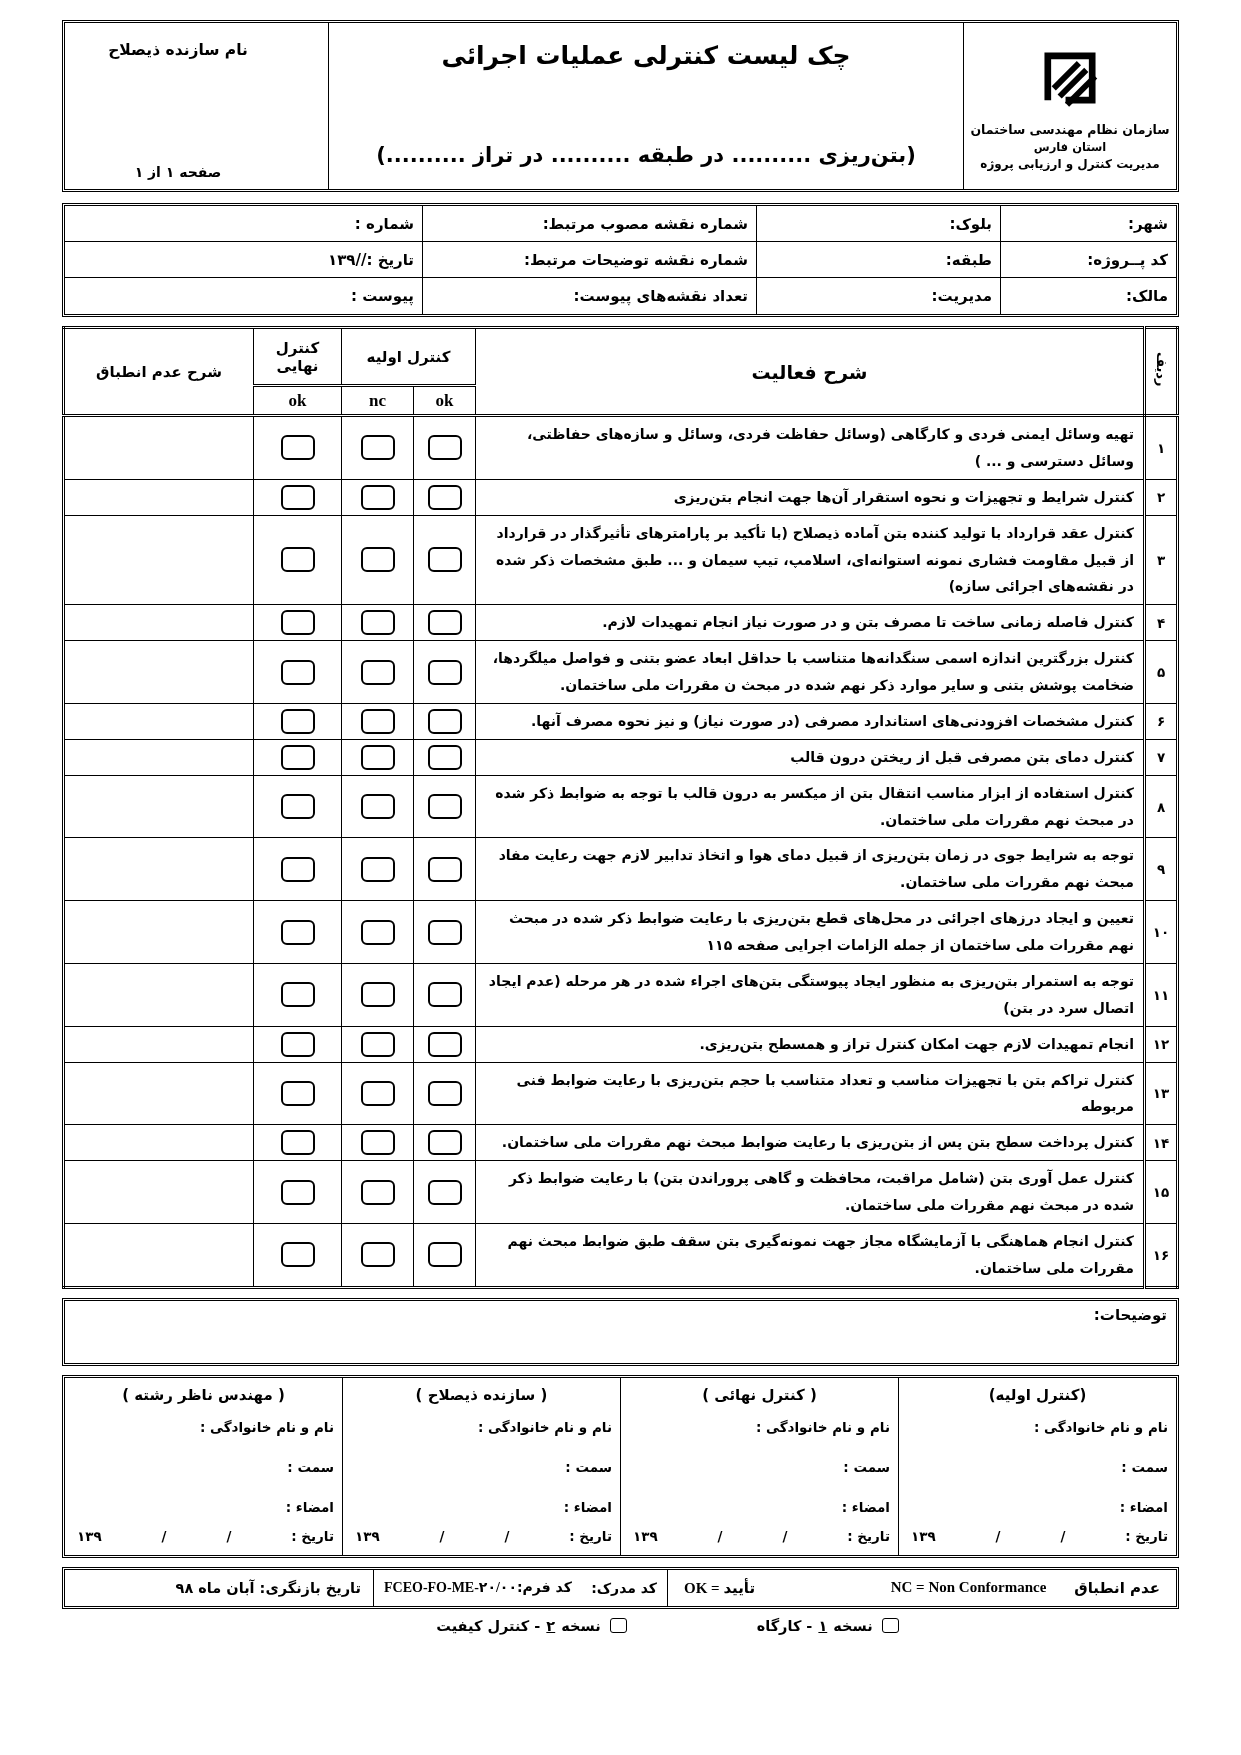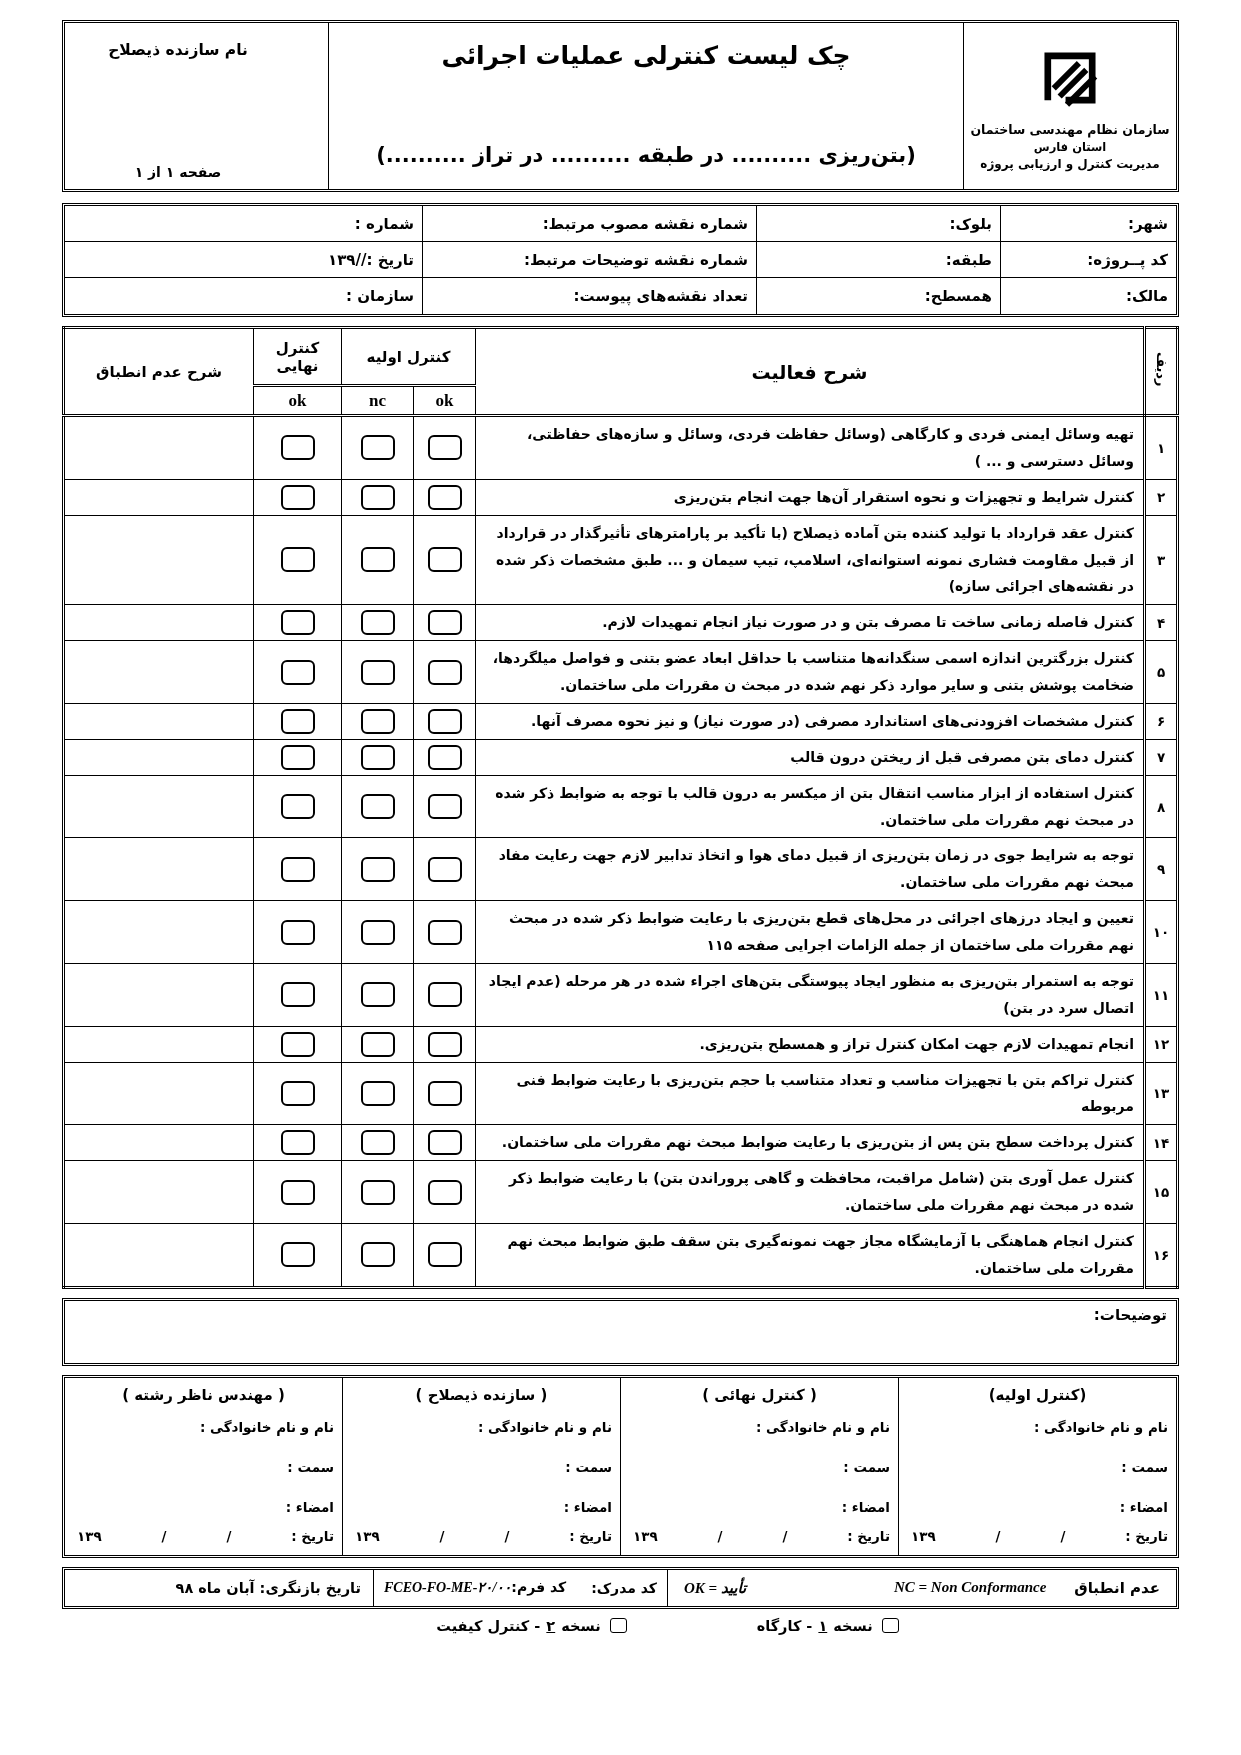--- a/index.html
+++ b/index.html
@@ -49,21 +49,21 @@
   .sig-col{flex:1;display:flex;flex-direction:column;padding:8px 8px 10px;box-sizing:border-box;}
   .sig-col:not(:last-child){border-left:1px solid #000;}
   .sig-title{text-align:center;font-size:15px;}
   .sig-line{font-size:13.5px;margin-top:24px;}
   .sig-line.first{margin-top:15px;}
   .sig-date{display:flex;justify-content:space-between;align-items:center;font-size:13.5px;margin-top:13px;padding-left:4px;}
   
   .footer-box{display:flex;border:3px double #000;height:42px;font-size:15px;box-sizing:border-box;}
   .f-legend{flex:1;border-left:1px solid #000;display:flex;align-items:center;justify-content:space-between;padding:0 16px;}
   .nc-group{display:flex;align-items:center;gap:28px;}
-  .latin{font-family:"Liberation Serif","DejaVu Sans",serif;font-style:italic;}
+  .latin{font-family:"Liberation Serif","DejaVu Sans",serif;}
   .f-doccode{width:294px;border-left:1px solid #000;display:flex;align-items:center;justify-content:space-between;padding:0 10px;font-size:14px;box-sizing:border-box;}
   .f-rev{width:308px;display:flex;align-items:center;padding:0 12px;font-size:14.5px;box-sizing:border-box;}
   
   .copies-row{display:flex;justify-content:center;gap:130px;margin-top:9px;font-size:14.5px;padding-left:94px;}
   .copy{display:flex;align-items:center;gap:9px;}
   .copy-box{width:15px;height:13px;border:1.5px solid #000;border-radius:3px;display:inline-block;background:#fff;}
   .copy-label{display:flex;gap:5px;}
   .copy-num{text-decoration:underline;padding:0 1px;}
 </style>
 </head>
@@ -105,23 +105,23 @@
     <div class="info-cell">طبقه:</div>
     <div class="info-cell">شماره نقشه توضیحات مرتبط:</div>
     <div class="info-cell last-col date-flex">
       <span>تاریخ :</span>
       <span>/</span>
       <span>/</span>
       <span>۱۳۹</span>
     </div>
 
     <div class="info-cell last-row">مالک:</div>
-    <div class="info-cell last-row">همسطح:</div>
+    <div class="info-cell last-row">مدیریت:</div>
     <div class="info-cell last-row">تعداد نقشه‌های پیوست:</div>
-    <div class="info-cell last-row last-col">سازمان :</div>
+    <div class="info-cell last-row last-col">پیوست :</div>
   </div>
 
   <table class="checklist-table">
     <colgroup>
       <col style="width:28px">
         <col>
         <col style="width:62px">
         <col style="width:72px">
         <col style="width:88px">
         <col style="width:186px">

